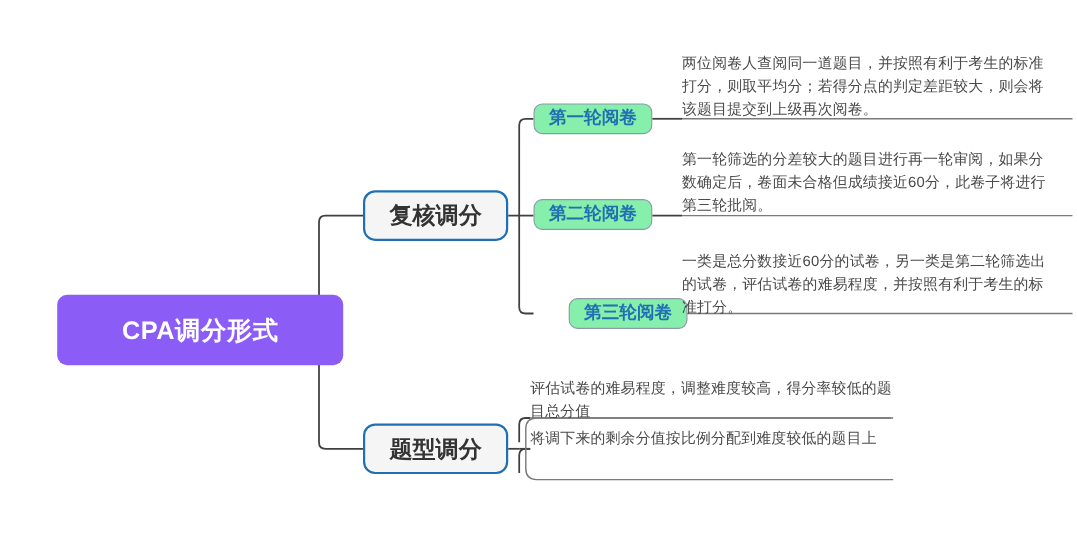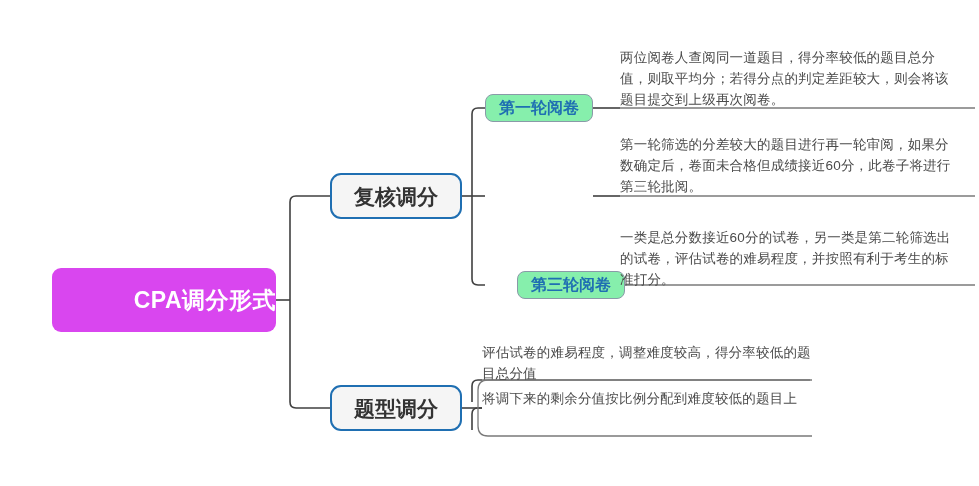--- a/index.html
+++ b/index.html
@@ -33,27 +33,27 @@
   }
   #wires .thin {
     stroke: #7a7a7a;
     stroke-width: 1.3;
   }
   
   .root-node {
     position: absolute;
     left: 52px;
     top: 268px;
-    width: 224px;
+    width: 260px;
     height: 64px;
-    background: #d946ef;
+    background: #8b5cf6;
     border-radius: 9px;
     display: flex;
     align-items: center;
-    justify-content: flex-end;
+    justify-content: center;
     box-sizing: border-box;
   }
   .root-node .root-label {
     color: #ffffff;
     font-size: 23px;
     font-weight: bold;
     letter-spacing: 0.5px;
     line-height: 1;
   }
   
@@ -161,23 +161,26 @@
   <div class="l2-node" id="l2-1">
     <span class="l2-label">题型调分</span>
   </div>
   <div class="l2-node" id="l2-0">
     <span class="l2-label">复核调分</span>
   </div>
 
   <div class="l3-node" id="l3-0">
     <span class="l3-label">第一轮阅卷</span>
   </div>
+  <div class="l3-node" id="l3-1">
+    <span class="l3-label">第二轮阅卷</span>
+  </div>
   <div class="l3-node" id="l3-2">
     <span class="l3-label">第三轮阅卷</span>
   </div>
 
-  <div class="leaf-text" id="leaf-0">两位阅卷人查阅同一道题目，得分率较低的题目总分值，则取平均分；若得分点的判定差距较大，则会将该题目提交到上级再次阅卷。</div>
+  <div class="leaf-text" id="leaf-0">两位阅卷人查阅同一道题目，并按照有利于考生的标准打分，则取平均分；若得分点的判定差距较大，则会将该题目提交到上级再次阅卷。</div>
   <div class="leaf-text" id="leaf-1">第一轮筛选的分差较大的题目进行再一轮审阅，如果分数确定后，卷面未合格但成绩接近60分，此卷子将进行第三轮批阅。</div>
   <div class="leaf-text" id="leaf-2">一类是总分数接近60分的试卷，另一类是第二轮筛选出的试卷，评估试卷的难易程度，并按照有利于考生的标准打分。</div>
   <div class="leaf-text" id="leaf-4">将调下来的剩余分值按比例分配到难度较低的题目上</div>
   <div class="leaf-text" id="leaf-3">评估试卷的难易程度，调整难度较高，得分率较低的题目总分值</div>
 
 </div>
 
 </body></html>

